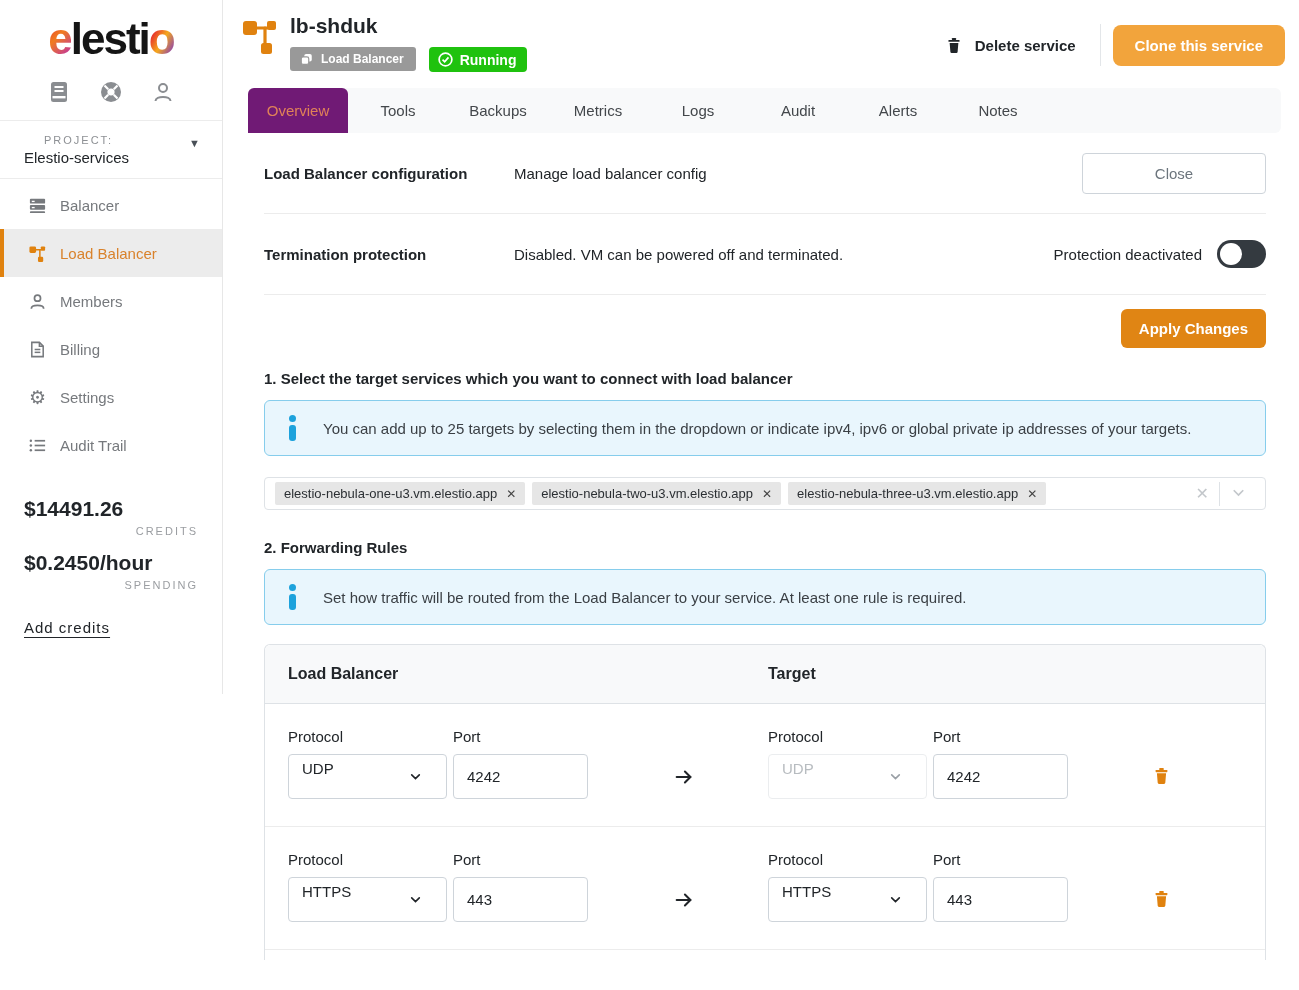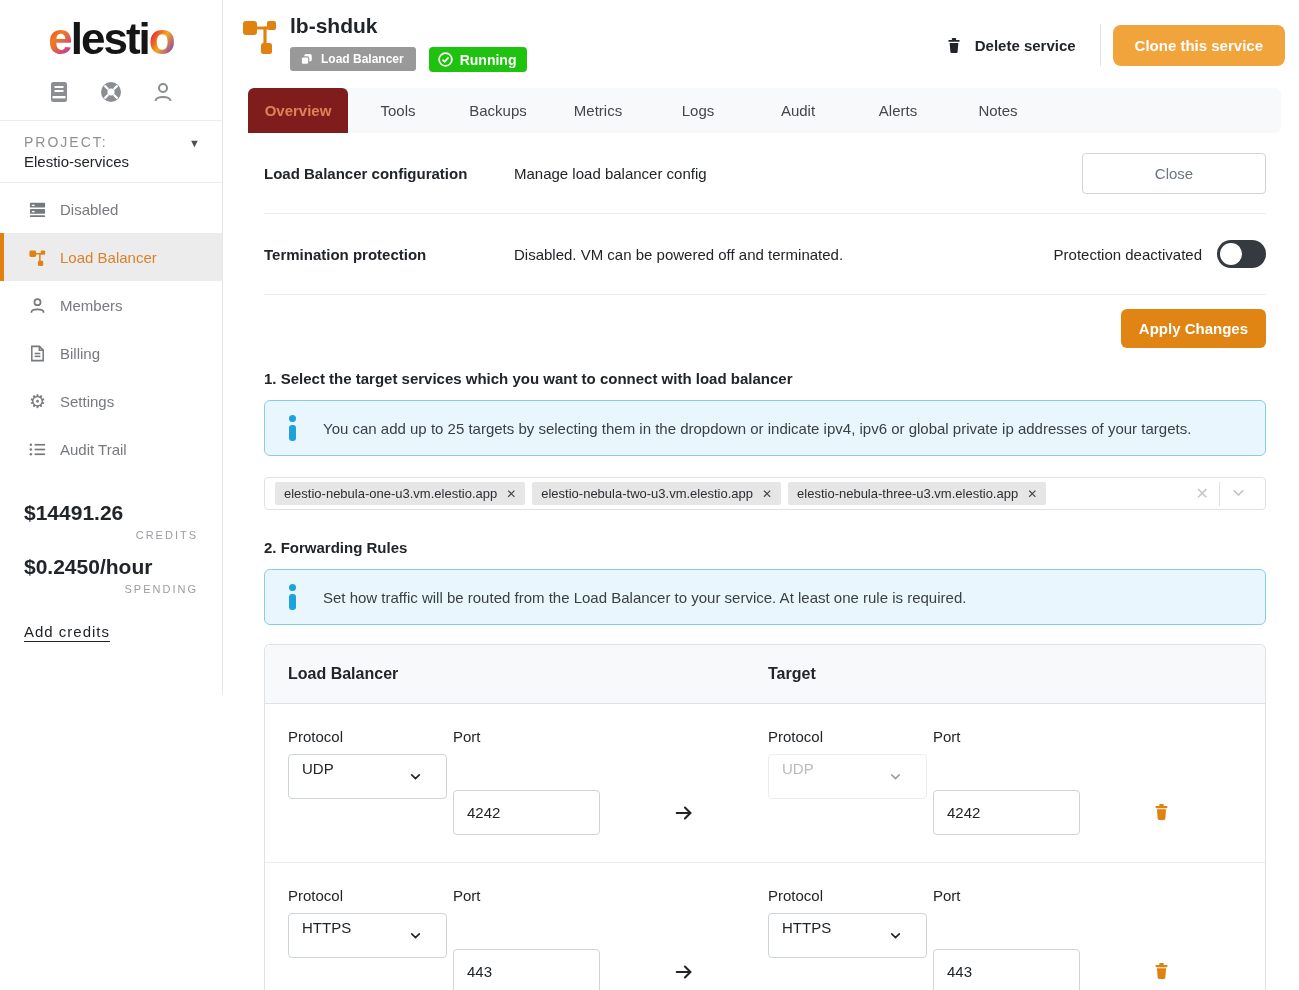--- a/index.html
+++ b/index.html
@@ -12,21 +12,21 @@
   .logo { text-align:center; padding:14px 0 6px; font-size:44px; font-weight:800;
     letter-spacing:-2px; color:#151515; }
   .logo .grad-e { background:linear-gradient(135deg,#e8382b 15%,#f07c1f 45%,#c3369b 85%);
     -webkit-background-clip:text; background-clip:text; color:transparent; }
   .logo .grad-o { background:linear-gradient(120deg,#2a9fd8 0%,#e8382b 30%,#f5a81c 55%,#8e44ad 85%);
     -webkit-background-clip:text; background-clip:text; color:transparent; }
   .top-icons { display:flex; justify-content:center; gap:28px; padding:10px 0 16px;
     border-bottom:1px solid #ececec; }
   .top-icons .ic { width:24px; height:24px; cursor:pointer; }
   .project { padding:13px 24px 12px; border-bottom:1px solid #ececec; position:relative; cursor:pointer; }
-  .project-label { font-size:14px; letter-spacing:2px; color:#8d9094; margin-bottom:3px; }
+  .project-label { font-size:11px; letter-spacing:2px; color:#8d9094; margin-bottom:3px;margin-left:20px; }
   .project-name { font-size:15px; color:#212529; }
   .project-caret { position:absolute; right:22px; top:16px; font-size:11px; color:#495057; }
   .nav { padding-top:2px; }
   .nav-item { display:flex; align-items:center; gap:13px; height:48px; padding-left:24px;
     font-size:15px; color:#76797d; cursor:pointer; border-left:4px solid transparent; }
   .nav-item .nic { width:19px; height:19px; display:flex; align-items:center; justify-content:center; }
   .nav-item.active { background:#ececec; border-left-color:#e0820f; color:#d9822b; }
   .gear-glyph { font-size:19px; line-height:19px; color:#76797d; }
   .credits { padding:28px 24px 0; }
   .credit-amount { font-size:21px; font-weight:700; color:#212529; }
@@ -50,21 +50,21 @@
   .delete-btn { display:flex; align-items:center; gap:12px; font-size:15px; font-weight:700;
     color:#212529; background:none; border:none; cursor:pointer; padding:8px 10px;
     font-family:inherit; }
   .head-divider { width:1px; height:42px; background:#e3e6e9; margin:0 12px 0 14px; }
   .clone-btn { background:#f2a43c; color:#fff; font-size:15px; font-weight:700; border:none;
     border-radius:8px; padding:0 22px; height:41px; cursor:pointer; font-family:inherit; }
 
   .tabstrip { margin:16px 18px 0 25px; background:#f8f9fa; border-radius:6px; display:flex; height:45px; }
   .tab { width:100px; display:flex; align-items:center; justify-content:center; font-size:15px;
     color:#43474b; cursor:pointer; border-radius:6px 6px 0 0; }
-  .tab.active { background:#7f1d1d; color:#e08258;font-weight:bold; }
+  .tab.active { background:#701a75; color:#e08258; }
 
   .content { padding:0 33px 0 41px; }
 
   .setting-row { display:flex; align-items:center; min-height:81px; border-bottom:1px solid #ececec; }
   .setting-label { width:250px; font-size:15px; font-weight:700; color:#212529; flex:none; }
   .setting-desc { font-size:15px; color:#212529; flex:1; }
   .setting-right { display:flex; align-items:center; gap:15px; }
   .toggle-label { font-size:15px; color:#212529; }
   .toggle { width:49px; height:28px; background:#343a40; border-radius:14px; position:relative; cursor:pointer; flex:none; }
   .toggle .knob { position:absolute; left:3px; top:3px; width:22px; height:22px; background:#fff; border-radius:50%; }
@@ -104,22 +104,22 @@
     border-bottom:1px solid #ececec; align-items:end; }
   .pair { display:flex; gap:20px; }
   .field { display:flex; flex-direction:column; }
   .field-label { font-size:15px; color:#212529; margin-bottom:9px; }
   .sel-wrap { position:relative; width:145px; }
   .sel-wrap select { width:159px; height:45px; border:1px solid #ced4da; border-radius:4px;
     font-size:15px; color:#212529; padding:0 30px 17px 13px; appearance:none; -webkit-appearance:none;
     background:#fff; font-family:inherit; cursor:pointer; }
   .sel-wrap .sel-caret { position:absolute; right:11px; top:15px; pointer-events:none; }
   .sel-wrap select:disabled { color:#9aa0a6; border-color:#e3e6e9; background:#fff; }
-  .port-input { width:147px; height:45px; border:1px solid #ced4da; border-radius:4px;
-    font-size:15px; color:#212529; padding:0 13px; font-family:inherit;margin-top:36px; }
+  .port-input { width:135px; height:45px; border:1px solid #ced4da; border-radius:4px;
+    font-size:15px; color:#212529; padding:0 13px; font-family:inherit; }
   .arrow-cell { display:flex; align-items:center; justify-content:center; height:45px; }
   .trash-cell { display:flex; align-items:center; justify-content:center; height:45px; }
   .rule-trash { background:none; border:none; cursor:pointer; padding:4px; }
   .rule-stub { height:10px; }
 </style>
 </head>
 <body>
 
 <aside class="sidebar">
   <div class="logo"><span class="grad-e">e</span><span>lesti</span><span class="grad-o">o</span></div>
@@ -165,21 +165,21 @@
         <svg viewBox="0 0 20 20" width="19" height="19">
             <g fill="#76797d">
               <rect x="2" y="3" width="16" height="5" rx="1"></rect>
               <rect x="2" y="9.5" width="16" height="5" rx="1"></rect>
               <rect x="2" y="16" width="16" height="2" rx="1"></rect>
             </g>
             <rect x="4" y="5" width="3" height="1.4" fill="#fff"></rect>
             <rect x="4" y="11.5" width="3" height="1.4" fill="#fff"></rect>
           </svg>
       </span>
-      <span>Disabled</span>
+      <span>Balancer</span>
     </div>
     <div class="nav-item active">
       <span class="nic">
         <svg viewBox="0 0 40 40" width="19" height="19">
             <g fill="#e0820f">
               <rect x="3" y="5" width="14" height="14" rx="3"></rect>
               <rect x="27" y="5" width="9" height="9" rx="2"></rect>
               <rect x="21" y="27" width="11" height="11" rx="2.5"></rect>
             </g>
             <g stroke="#e0820f" stroke-width="3.2" stroke-linecap="round" fill="none">

